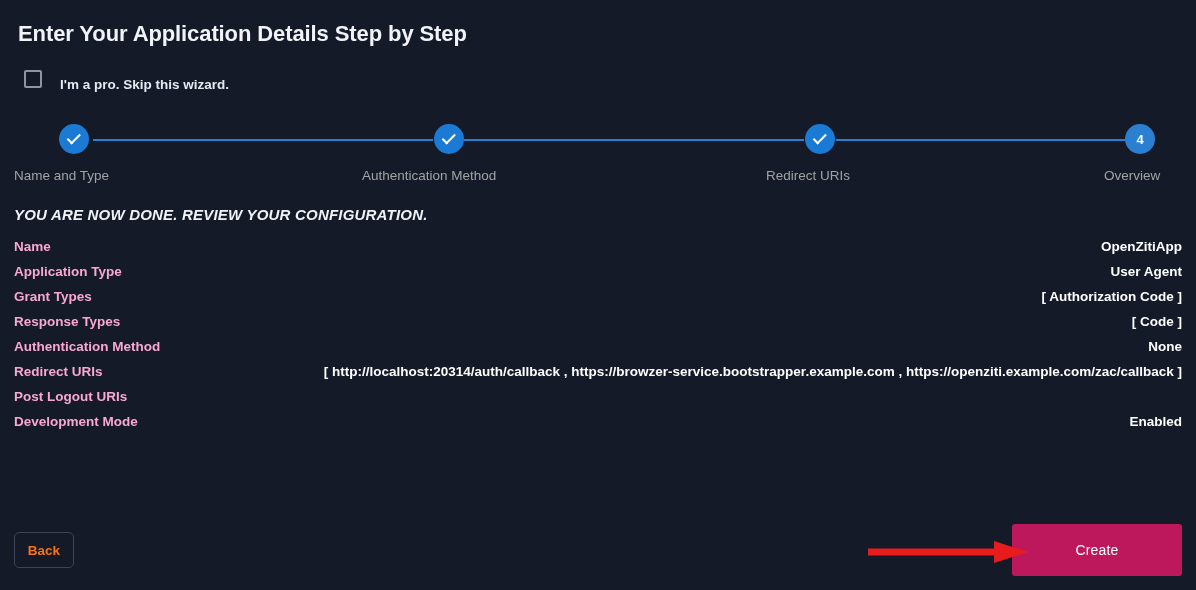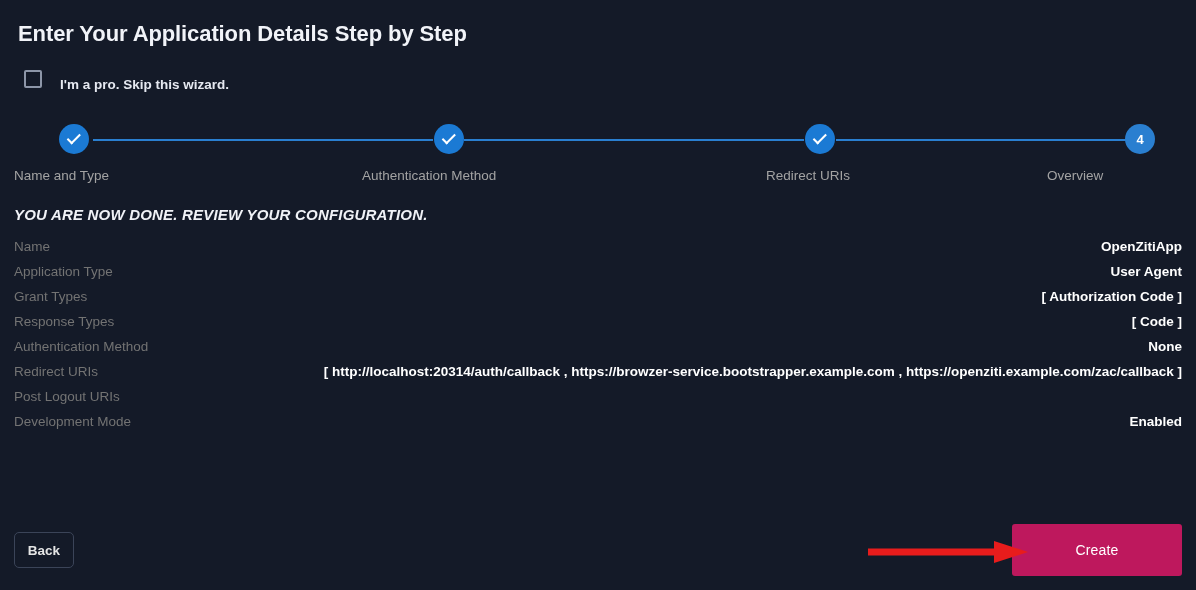--- a/index.html
+++ b/index.html
@@ -137,22 +137,22 @@
     margin-top: 16px;
   }
   .review-row {
     display: flex;
     align-items: baseline;
     justify-content: space-between;
     height: 25px;
     font-size: 13.5px;
   }
   .review-key {
-    color: #737373;
-    font-weight: 400;
+    color: #f9a8d4;
+    font-weight: 700;
     white-space: nowrap;
   }
   .review-val {
     color: #ffffff;
     font-weight: 700;
     text-align: right;
     white-space: nowrap;
   }
 
   
@@ -165,21 +165,21 @@
     display: flex;
     align-items: center;
     justify-content: space-between;
   }
   .btn-back {
     width: 60px;
     height: 36px;
     border: 1px solid #3b4458;
     border-radius: 5px;
     background: transparent;
-    color: #e5e5e5;
+    color: #f97316;
     font-family: "Liberation Sans", sans-serif;
     font-size: 13.5px;
     font-weight: 700;
     cursor: pointer;
   }
   .btn-create {
     width: 170px;
     height: 52px;
     border: none;
     border-radius: 3px;
@@ -231,21 +231,21 @@
       <div class="step-node done" style="left:791px;">
         <span class="check"></span>
       </div>
       <div class="step-node current" style="left:1111px;">
         <span class="num">4</span>
       </div>
 
       <div class="step-label" style="left:0px;">Name and Type</div>
       <div class="step-label" style="left:348px;">Authentication Method</div>
       <div class="step-label" style="left:752px;">Redirect URIs</div>
-      <div class="step-label" style="left:1033px;">Overview</div>
+      <div class="step-label" style="left:1090px;">Overview</div>
 
     </div>
   </div>
 
   <div class="review-heading">YOU ARE NOW DONE. REVIEW YOUR CONFIGURATION.</div>
 
   <div class="review-list">
 
     <div class="review-row">
       <span class="review-key">Name</span>

